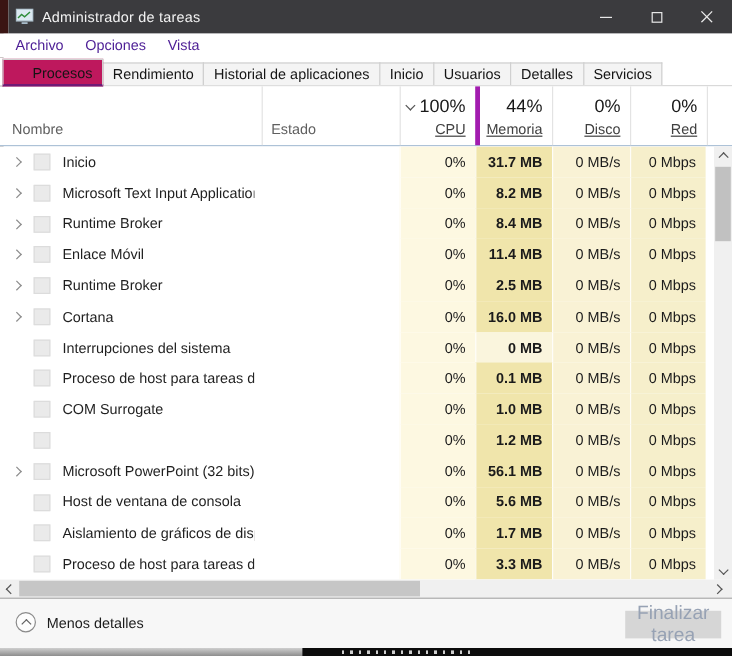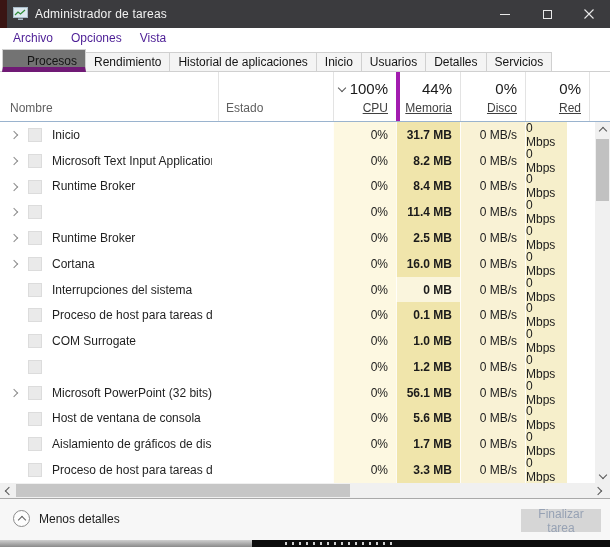--- a/index.html
+++ b/index.html
@@ -20,21 +20,21 @@
   .glyph-min{width:10px;height:1px;background:#e8e8e8;}
   .glyph-max{width:9px;height:9px;border:1px solid #e8e8e8;box-sizing:border-box;}
 
   
   .menubar{position:absolute;left:0;top:28px;width:610px;height:20px;background:#ffffff;display:flex;align-items:center;padding-left:4px;box-sizing:border-box;}
   .menu-item{font-size:12px;color:#4c1d95;padding:0 9px;line-height:20px;}
 
   
   .tabbar{position:absolute;left:0;top:48px;width:610px;height:24px;display:flex;align-items:flex-end;border-bottom:1px solid #d0d0d0;box-sizing:border-box;padding-left:2px;background:#ffffff;}
   .tab{font-size:12px;color:#141414;background:#f4f4f4;border:1px solid #d0d0d0;border-bottom:none;height:19px;line-height:19px;padding:0 8px;margin-right:-1px;box-sizing:border-box;white-space:nowrap;}
-  .tab.active{background:#737373;height:23px;line-height:23px;position:relative;z-index:2;margin-bottom:-1px;border-bottom:5px solid #701a75;padding-left:24px;}
+  .tab.active{background:#be185d;height:23px;line-height:23px;position:relative;z-index:2;margin-bottom:-1px;border-bottom:2px solid #701a75;padding-left:24px;}
 
   
   .thead{position:absolute;left:0;top:72px;width:610px;height:50px;background:#ffffff;border-bottom:1px solid var(--header-underline,#9ab3ce);box-sizing:border-box;}
   .hcell{position:absolute;top:0;height:49px;box-sizing:border-box;}
   .h-name{left:0;width:218px;}
   .h-status{left:218px;width:115px;border-left:1px solid #e3e3e3;}
   .h-cpu{left:333px;width:63px;border-left:1px solid #e3e3e3;}
   .h-mem{left:396px;width:64px;border-left:4px solid #a21caf;}
   .h-disk{left:460px;width:65px;border-left:1px solid #e3e3e3;}
   .h-net{left:525px;width:65px;border-left:1px solid #e3e3e3;border-right:1px solid #e3e3e3;}
@@ -57,41 +57,41 @@
   .row{position:relative;height:25.785px;width:610px;}
   .row .expander{position:absolute;left:11px;top:10px;visibility:hidden;}
   .row.expandable .expander{visibility:visible;}
   .proc-icon{position:absolute;left:28px;top:6px;width:14px;height:14px;background:#eaeaea;border:1px solid #dcdcdc;box-sizing:border-box;}
   .pname{position:absolute;left:52px;top:0;width:160px;height:100%;display:flex;align-items:center;font-size:12px;color:#1f1f1f;white-space:nowrap;overflow:hidden;}
   .cell{position:absolute;top:0;height:100%;display:flex;align-items:center;justify-content:flex-end;padding-right:8px;box-sizing:border-box;font-size:12px;color:#1b1b1b;border-left:1px solid rgba(255,255,255,.85);}
   .c-cpu{left:333px;width:63px;background:var(--cpu-cell,#fdf8e1);}
   .c-mem{left:396px;width:64px;background:var(--memory-cell,#f0e5ab);font-weight:bold;}
   .c-mem.light{background:var(--memory-cell-zero,#faf5dd);}
   .c-disk{left:460px;width:65px;background:var(--disk-cell,#f9f2d5);}
-  .c-net{left:525px;width:42px;background:var(--net-cell,#f6efcb);}
+  .c-net{left:525px;width:63px;background:var(--net-cell,#f6efcb);}
 
   
   .vscroll{position:absolute;left:595px;top:122px;width:15px;height:361px;background:#f0f0f0;}
   .vs-up,.vs-down{position:absolute;left:0;width:15px;height:15px;display:flex;align-items:center;justify-content:center;}
   .vs-up{top:1px;} .vs-down{bottom:1px;}
   .vs-thumb{position:absolute;left:1px;top:17px;width:13px;height:62px;background:#c1c1c1;}
 
   
   .hscroll{position:absolute;left:0;top:483px;width:610px;height:15px;background:#f0f0f0;}
   .hs-left,.hs-right{position:absolute;top:0;width:15px;height:15px;display:flex;align-items:center;justify-content:center;}
   .hs-left{left:1px;} .hs-right{left:590px;}
   .hs-thumb{position:absolute;left:16px;top:1px;width:334px;height:13px;background:#c6c6c6;}
 
   
   .footer{position:absolute;left:0;top:498px;width:610px;height:42px;background:#f7f7f7;border-top:1px solid #a9a9a9;box-sizing:border-box;}
   .detail-toggle{position:absolute;left:13px;top:11px;display:flex;align-items:center;cursor:default;}
   .toggle-circle{width:17px;height:17px;border:1px solid #8b8b8b;border-radius:50%;display:flex;align-items:center;justify-content:center;box-sizing:border-box;background:#fdfdfd;}
   .toggle-circle .chev{width:5px;height:5px;border-color:#5f5f5f;margin-top:2px;}
   .toggle-label{margin-left:9px;font-size:12px;color:#1c1c1c;}
-  .end-task-btn{position:absolute;right:9px;top:10px;width:80px;height:23px;background:#d6d6d6;color:#97a2b4;font-size:12px;display:flex;align-items:center;justify-content:center;font-family:"Liberation Sans",sans-serif;border:none;}
+  .end-task-btn{position:absolute;right:9px;top:10px;width:80px;height:23px;background:#d6d6d6;color:#97a2b4;font-size:16px;display:flex;align-items:center;justify-content:center;font-family:"Liberation Sans",sans-serif;border:none;}
 
   
   .bottom-strip{position:absolute;left:0;top:540px;width:610px;height:7px;background:#0c0c0c;}
   .bs-left{position:absolute;left:0;top:0;width:252px;height:7px;background:linear-gradient(#cfcfcf,#8a8a8a);}
   .bs-speckles{position:absolute;left:285px;top:2px;width:110px;height:3px;
                background:repeating-linear-gradient(90deg,#cfcfcf 0 2px,transparent 2px 7px);}
 </style>
 </head>
 <body>
 
@@ -196,20 +196,21 @@
         <span class="pname">Runtime Broker</span>
         <span class="cell c-cpu">0%</span>
         <span class="cell c-mem">8.4 MB</span>
         <span class="cell c-disk">0 MB/s</span>
         <span class="cell c-net">0 Mbps</span>
       </div>
 
       <div class="row expandable">
         <span class="chev right expander"></span>
         <span class="proc-icon"></span>
+        <span class="pname">Enlace Móvil</span>
         <span class="cell c-cpu">0%</span>
         <span class="cell c-mem">11.4 MB</span>
         <span class="cell c-disk">0 MB/s</span>
         <span class="cell c-net">0 Mbps</span>
       </div>
 
       <div class="row expandable">
         <span class="chev right expander"></span>
         <span class="proc-icon"></span>
         <span class="pname">Runtime Broker</span>

